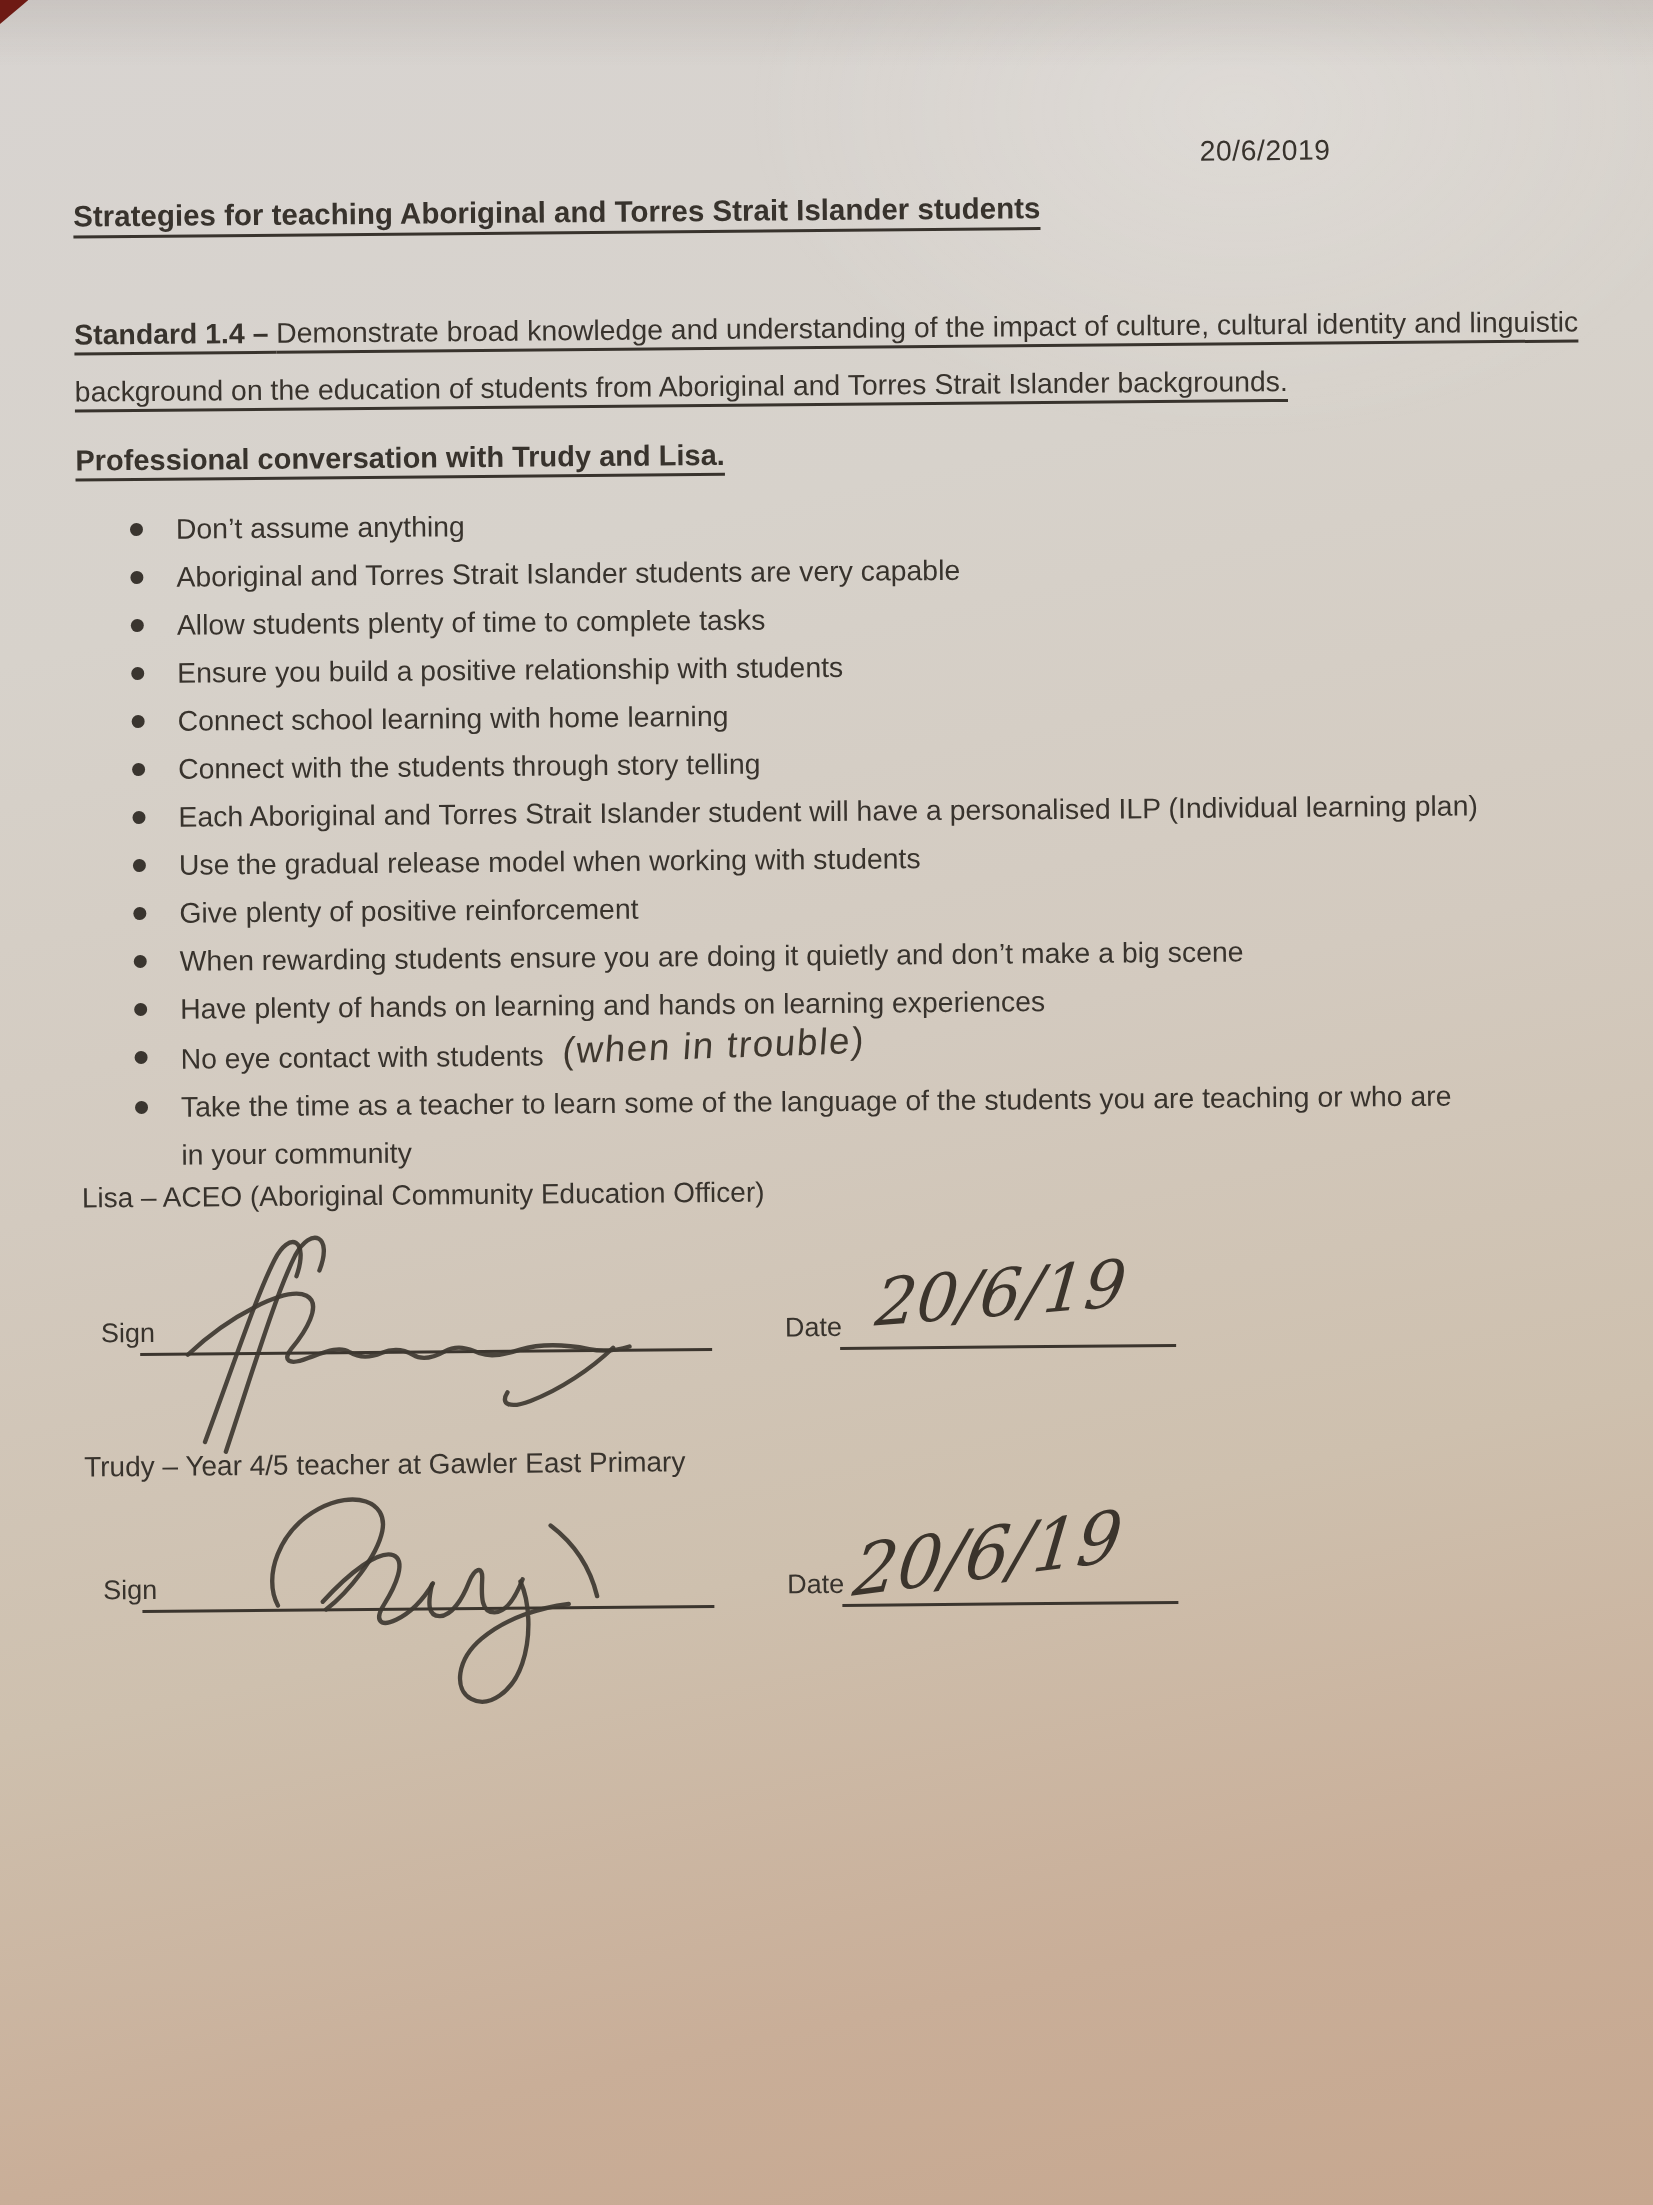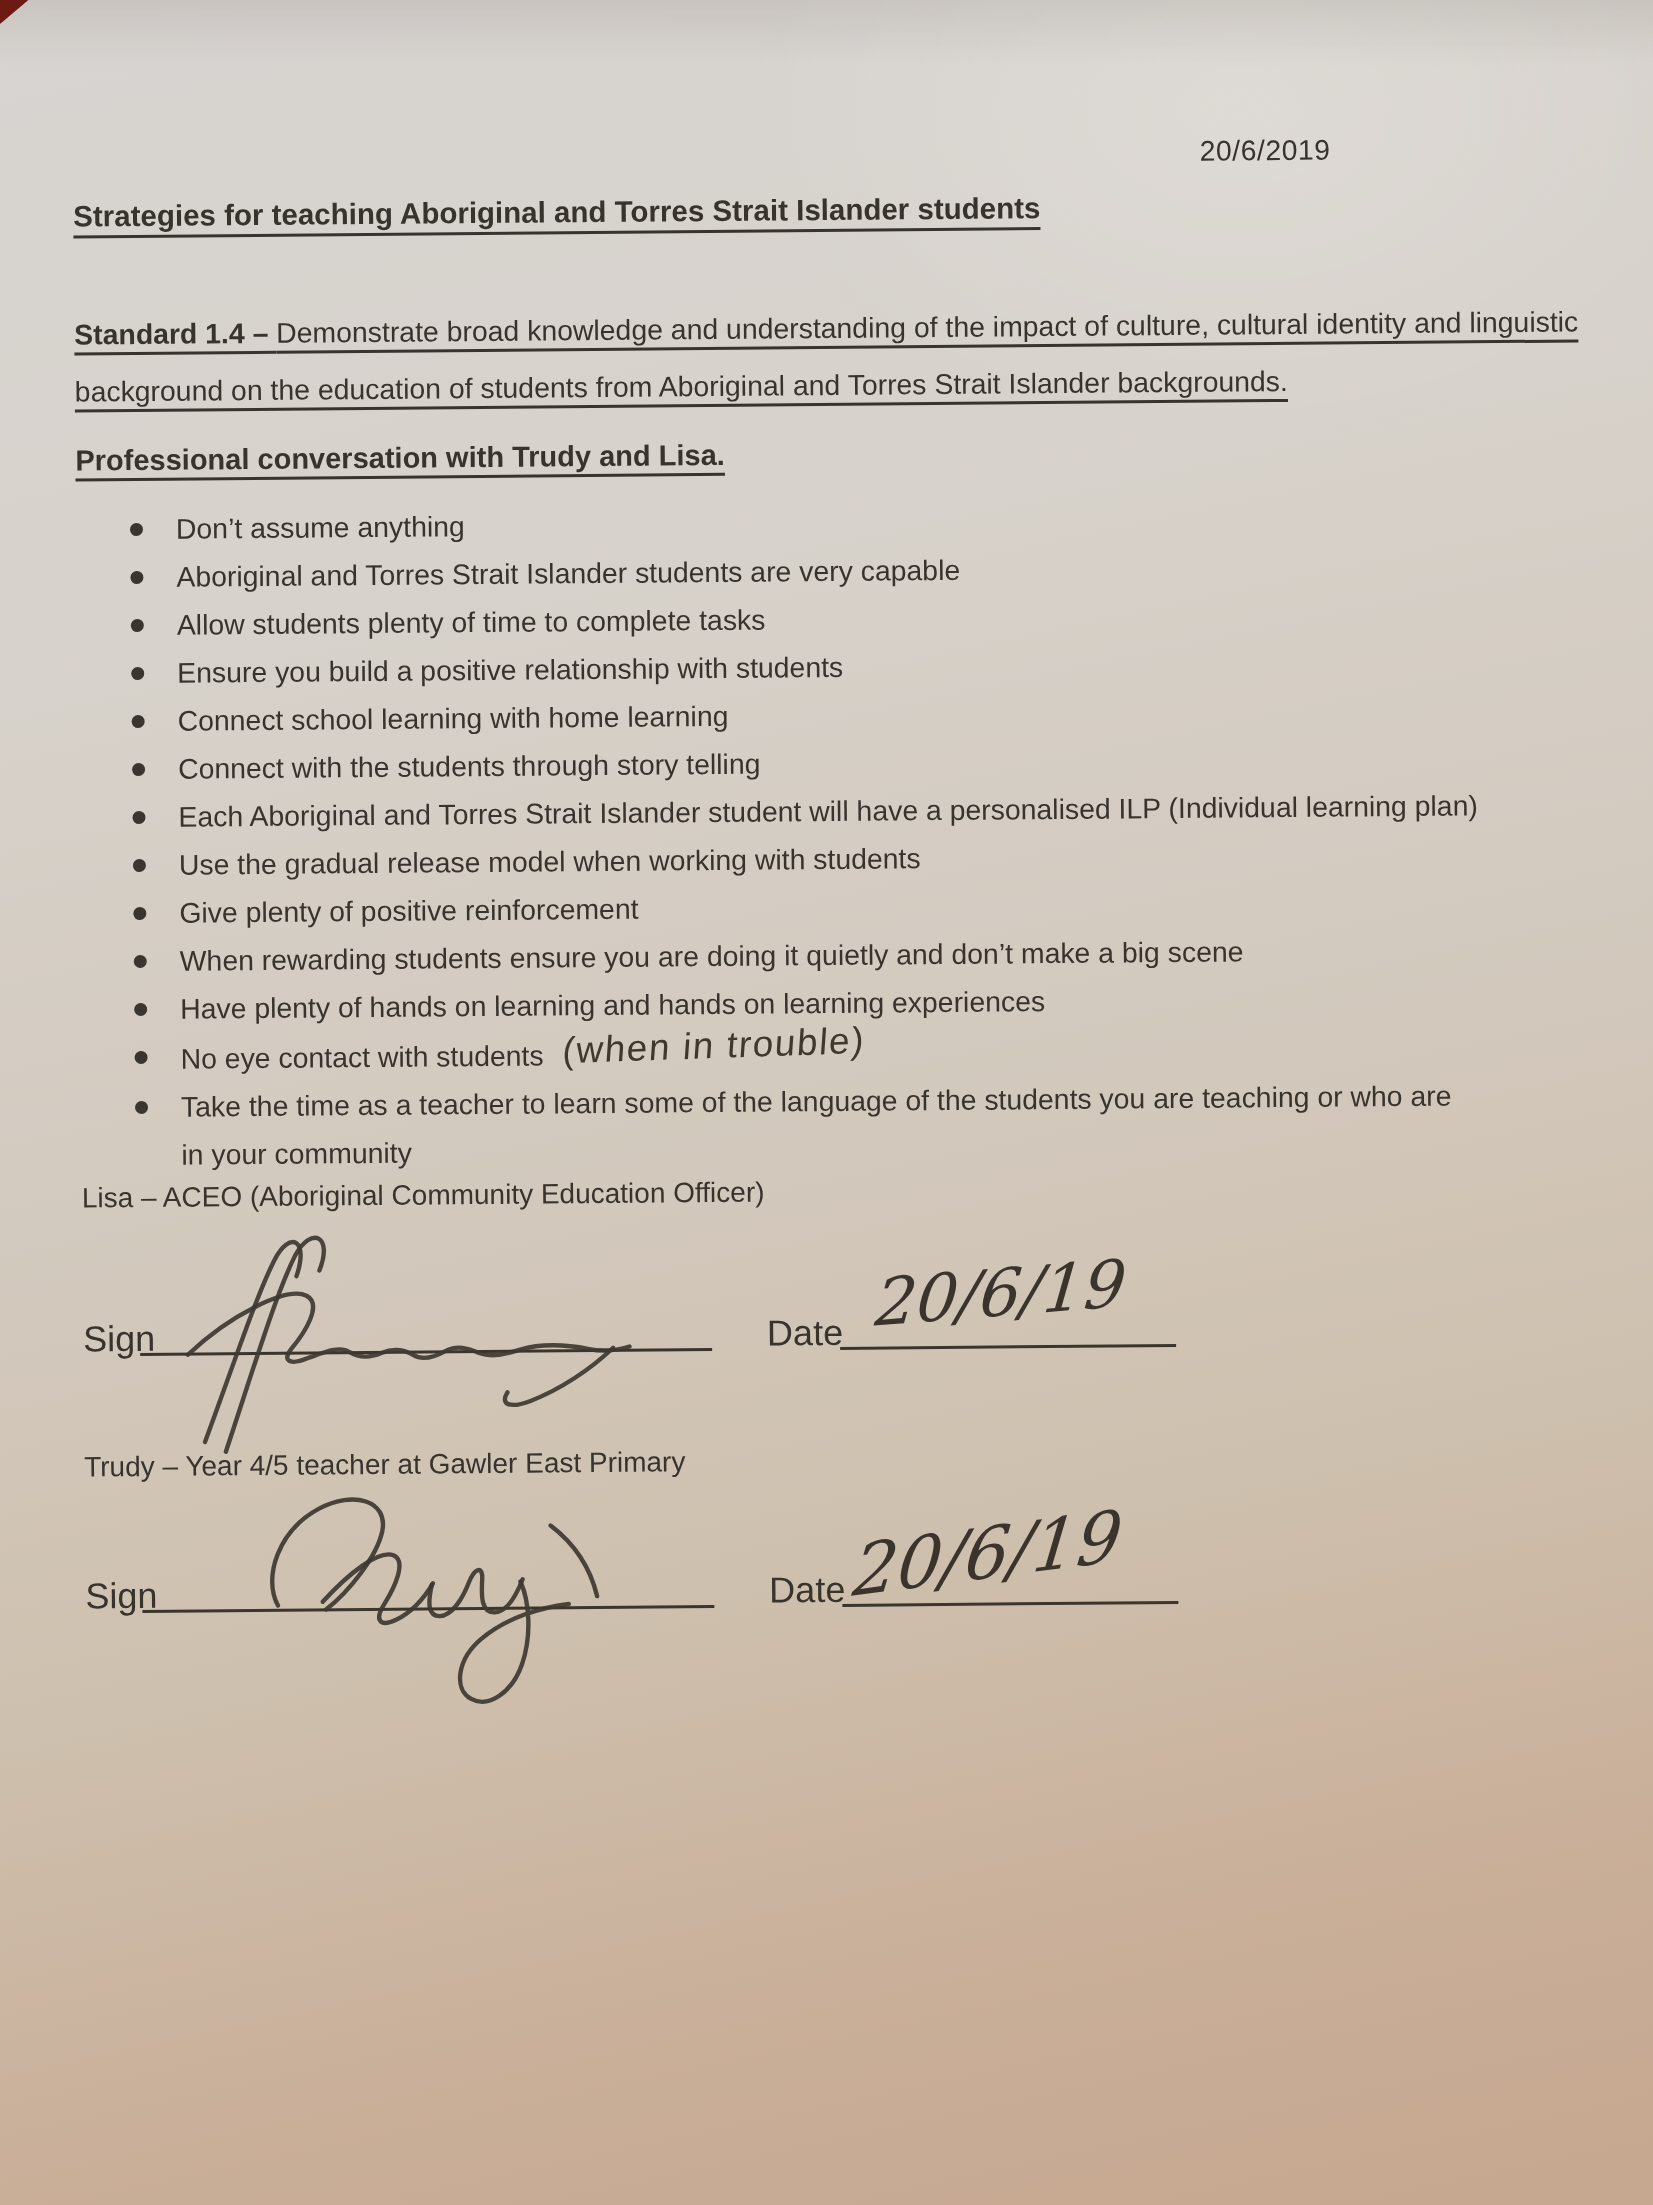--- a/index.html
+++ b/index.html
@@ -36,21 +36,21 @@
   ul.bullets li::before{content:"";position:absolute;left:4.4px;top:17.5px;
     width:13px;height:13px;border-radius:50%;background:#3a352f;}
   .hw-note{display:inline-block;margin-left:18.6px;position:relative;top:-2.2px;
     font-size:37px;letter-spacing:1.6px;color:#3f382f;
     transform:rotate(-1.5deg) skewX(-6deg);transform-origin:left center;}
 
   .caption{position:absolute;left:81px;margin:0;font-size:28px;}
   .caption.lisa{top:1176px;}
   .caption.trudy{top:1445px;}
 
-  .field-label{position:absolute;font-size:36px;}
+  .field-label{position:absolute;font-size:27px;margin-left:18px;}
   .rule{position:absolute;height:0;border-top:3.3px solid #3b352e;}
   .hw-date{position:absolute;font-style:italic;color:#3b342c;
     font-family:"DejaVu Serif",serif;white-space:nowrap;}
   .hw-date.d1{top:1257px;left:874px;font-size:65px;transform:rotate(-4deg) skewX(-10deg);}
   .hw-date.d2{top:1514px;left:849px;font-size:70px;transform:rotate(-7deg) skewX(-14deg);}
   .sig{position:absolute;}
   .sig path{fill:none;stroke:#3e3831;stroke-width:8;stroke-linecap:round;stroke-linejoin:round;opacity:.92;}
 </style>
 </head>
 <body>

